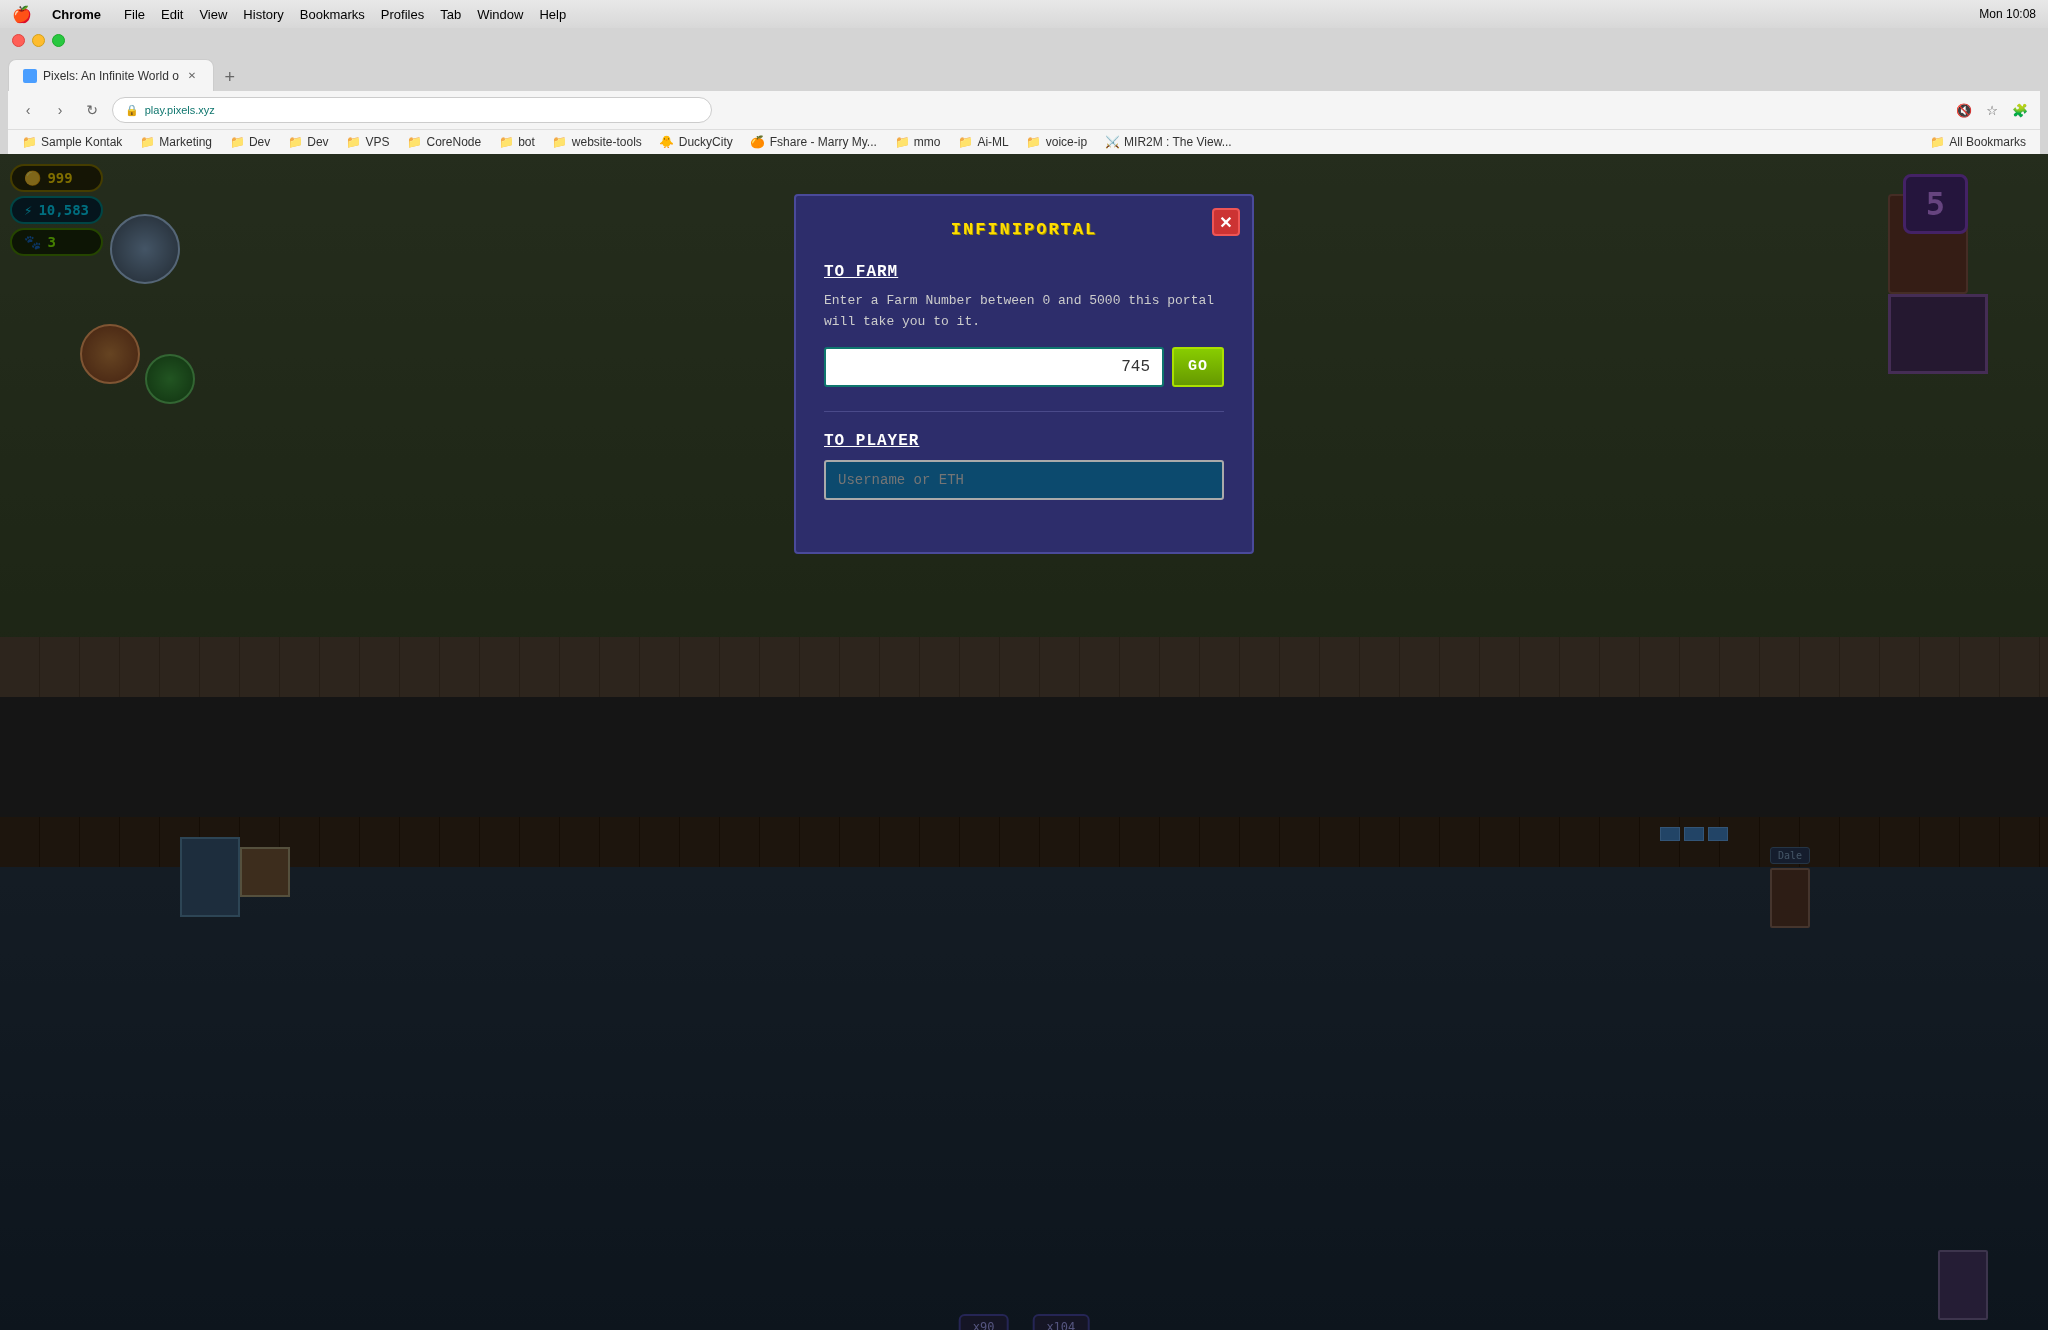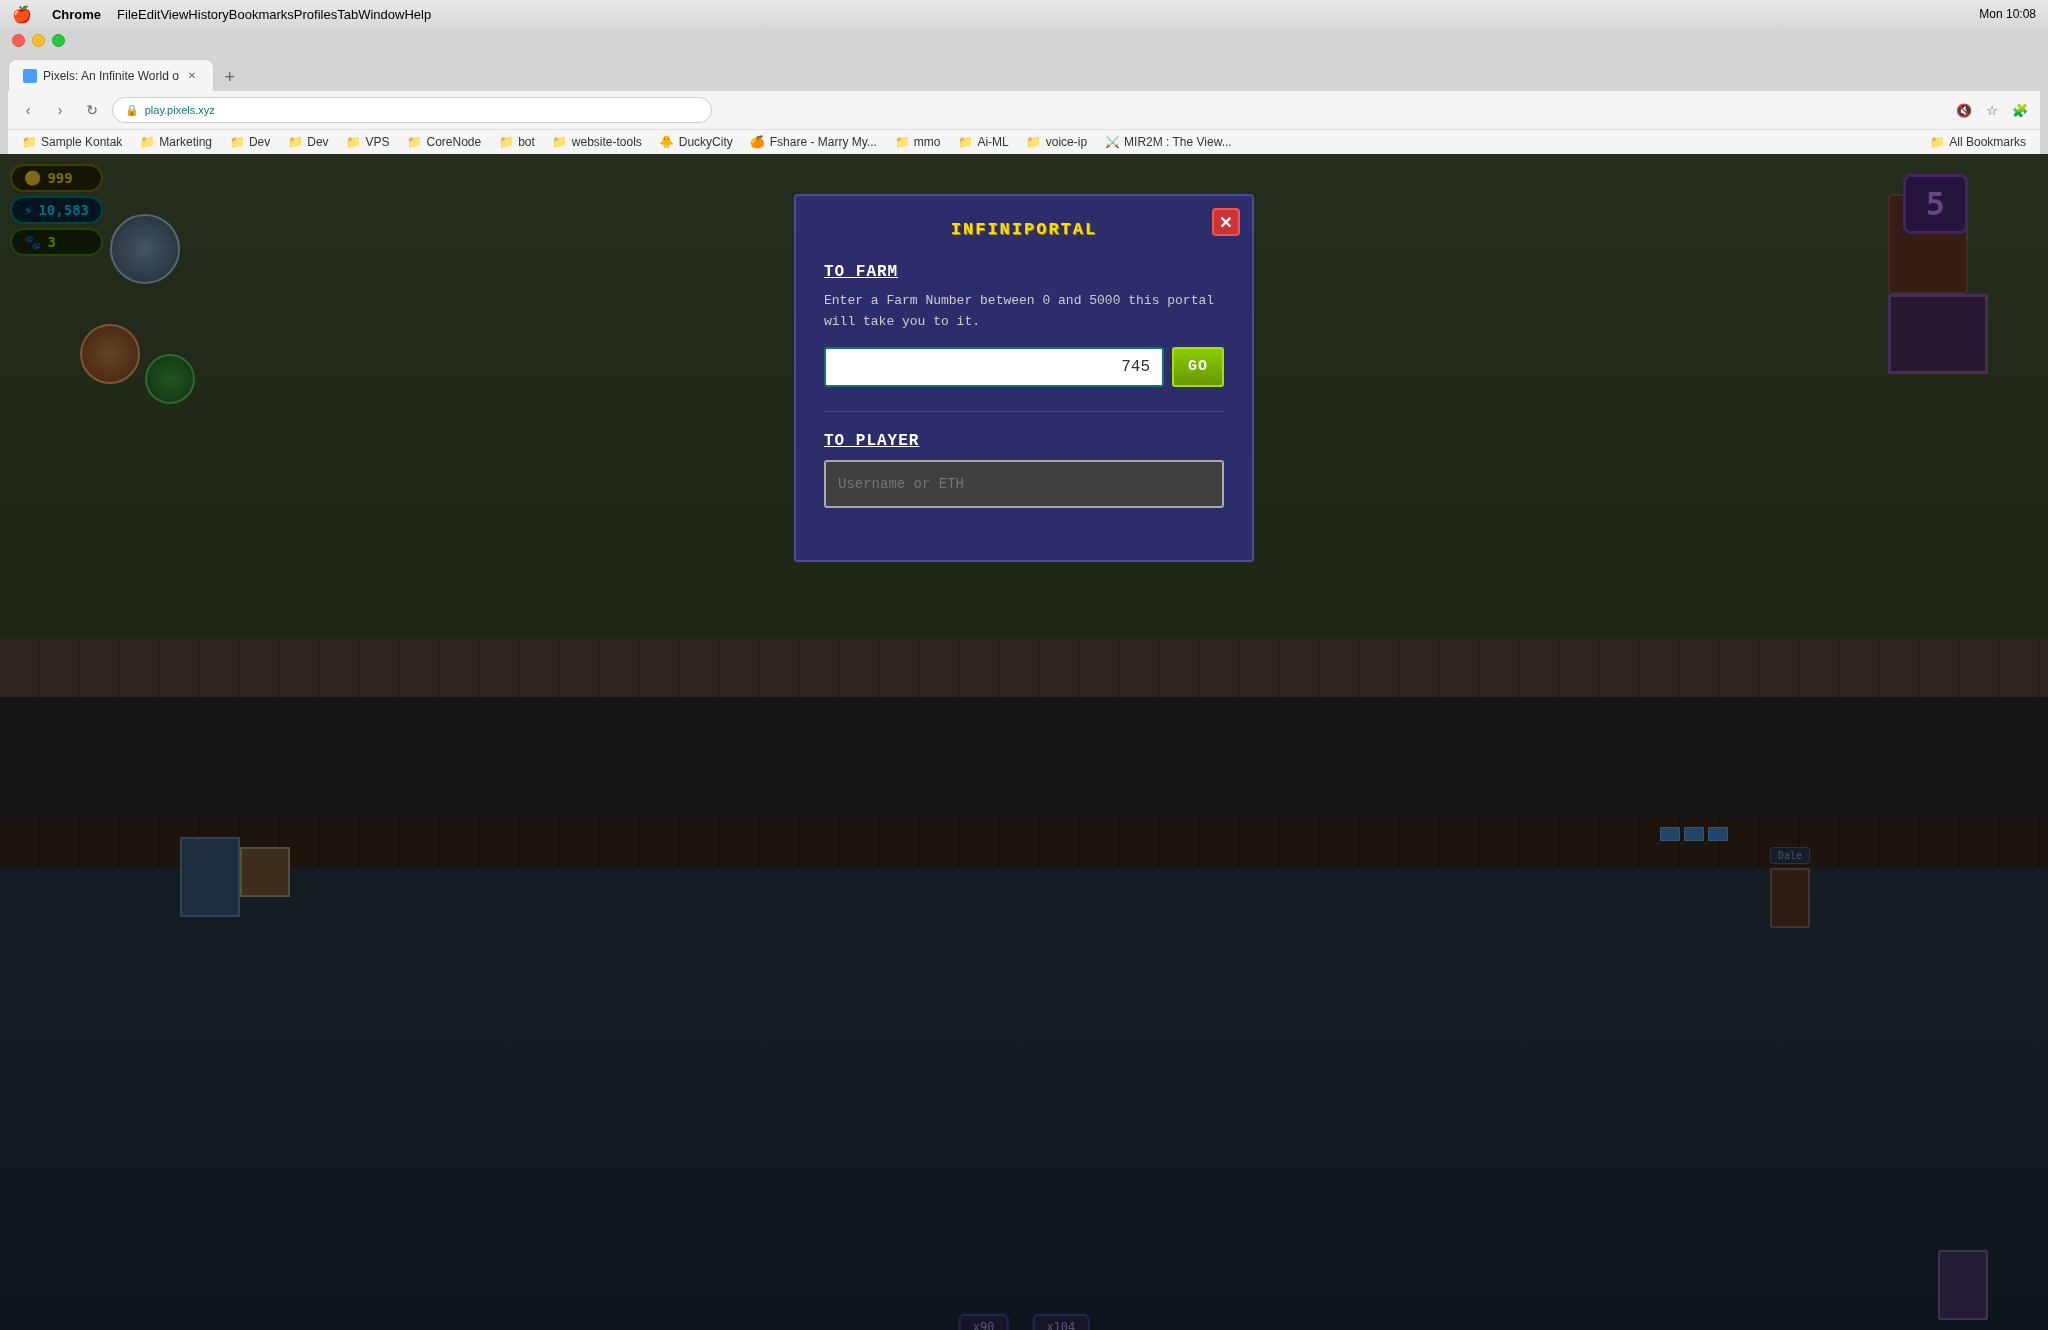--- a/index.html
+++ b/index.html
@@ -30,20 +30,22 @@
       font-size: 16px;
       margin-right: 4px;
     }
 
     .menubar-app-name {
       font-weight: 600;
     }
 
     .menubar-items {
       display: flex;
+      gap: 16px;
+      margin-left: 7px;
     }
 
     .menubar-right {
       margin-left: auto;
       display: flex;
       gap: 8px;
       align-items: center;
       font-size: 12px;
     }
 
@@ -400,22 +402,22 @@
     }
 
     .divider {
       border: none;
       border-top: 1px solid #4a4a8a;
       margin: 20px 0;
     }
 
     .player-input {
       width: 100%;
-      height: 48px;
-      background: #404040;
+      height: 40px;
+      background: #0c4a6e;
       border: 2px solid #aaaaaa;
       border-radius: 3px;
       padding: 0 12px;
       font-family: 'Courier New', monospace;
       font-size: 14px;
       color: #999;
       outline: none;
     }
 
     

